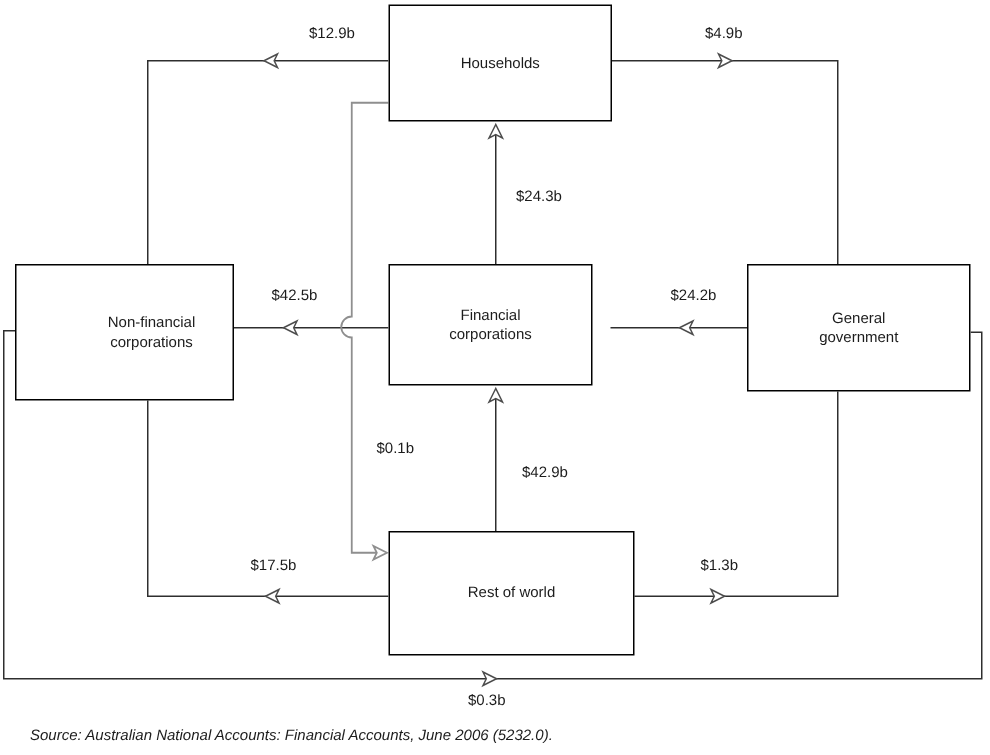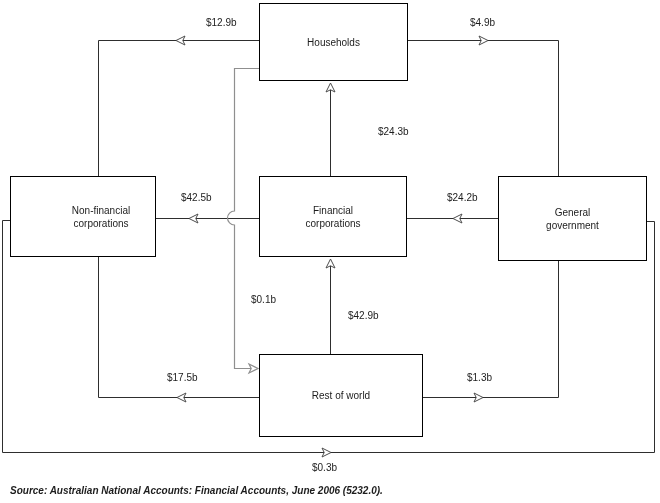--- a/index.html
+++ b/index.html
@@ -32,27 +32,26 @@
   }
   .flow-label {
     position: absolute;
     font-size: 10px;
     line-height: 11px;
     white-space: nowrap;
     color: #1c1c1c;
   }
   .source-note {
     position: absolute;
-    left: 10px;
+    left: 20px;
     top: 485px;
     font-size: 10px;
     font-style: italic;
     white-space: nowrap;
     color: #1c1c1c;
-    font-weight: bold;
   }
 </style>
 </head>
 <body>
 
 <div class="canvas">
 
   <svg width="660" height="503" viewBox="0 0 660 503">
     <g fill="none" stroke="#2e2e2e" stroke-width="1">
       <path d="M 259 40.5 L 98.5 40.5 L 98.5 176"></path>
@@ -77,41 +76,41 @@
       <path d="M 483 397.5 L 474 393 L 476.2 397.5 L 474 402 Z"></path>
       <path d="M 331 452.5 L 322 448 L 324.2 452.5 L 322 457 Z"></path>
     </g>
     <path fill="#ffffff" stroke="#8f8f8f" stroke-width="1.2" d="M 258 368.5 L 249 364 L 251.2 368.5 L 249 373 Z"></path>
   </svg>
 
   <div class="node" style="left:259px; top:3px; width:149px; height:78px;">
     <span>Households</span>
   </div>
 
-  <div class="node" style="left:10px; top:176px; width:146px; height:81px;padding-left:36px;">
+  <div class="node" style="left:10px; top:176px; width:146px; height:91px;padding-left:36px;">
     <span>Non-financial corporations</span>
   </div>
 
-  <div class="node" style="left:259px; top:176px; width:148px; height:81px;">
+  <div class="node" style="left:259px; top:176px; width:136px; height:81px;">
     <span>Financial corporations</span>
   </div>
 
   <div class="node" style="left:498px; top:176px; width:149px; height:85px;">
     <span>General government</span>
   </div>
 
   <div class="node" style="left:259px; top:354px; width:164px; height:83px;">
     <span>Rest of world</span>
   </div>
 
   <div class="flow-label" style="left:164px; top:17px;margin-left:42px;">$12.9b</div>
 
   <div class="flow-label" style="left:470px; top:17px;">$4.9b</div>
 
-  <div class="flow-label" style="left:344px; top:126px;margin-left:34px;">$24.3b</div>
+  <div class="flow-label" style="left:344px; top:126px;">$24.3b</div>
 
   <div class="flow-label" style="left:181px; top:192px;">$42.5b</div>
 
   <div class="flow-label" style="left:447px; top:192px;">$24.2b</div>
 
   <div class="flow-label" style="left:251px; top:294px;">$0.1b</div>
 
   <div class="flow-label" style="left:348px; top:310px;">$42.9b</div>
 
   <div class="flow-label" style="left:167px; top:372px;">$17.5b</div>

